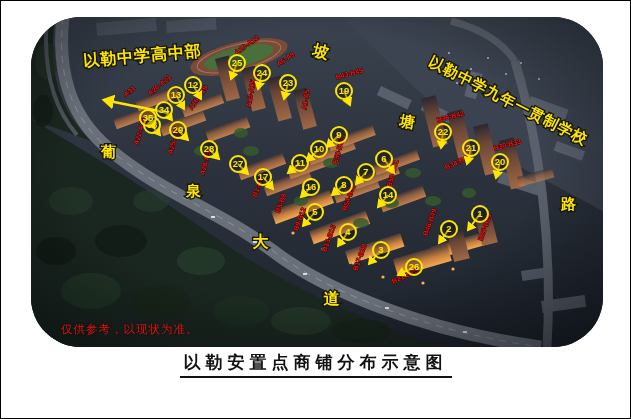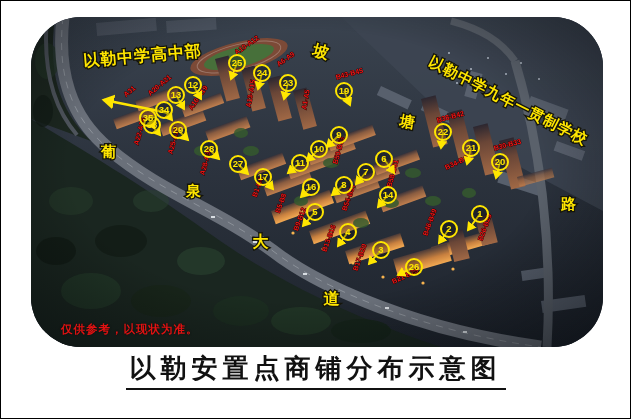--- a/index.html
+++ b/index.html
@@ -8,30 +8,30 @@
     background:#ffffff;border:1px solid #000;overflow:hidden;
     font-family:"Liberation Sans",sans-serif;
   }
   .photo{
     position:absolute;left:30px;top:16px;width:572px;height:330px;
     border-radius:50px;overflow:hidden;background:#252b34;
   }
   .photo svg{display:block;width:572px;height:330px;}
   .disclaimer{
     position:absolute;left:30px;top:305px;
-    color:#e01212;font-size:11.5px;font-weight:bold;letter-spacing:1px;
+    color:#e01212;font-size:11.5px;font-weight:normal;letter-spacing:1px;
     text-shadow:0 0 2px rgba(0,0,0,.6);white-space:nowrap;
   }
   .caption-wrap{
     position:absolute;left:0;right:0;top:350px;text-align:center;
   }
   .caption{
     display:inline-block;
     font-family:"DejaVu Serif",serif;font-weight:bold;
-    font-size:26px;letter-spacing:5px;color:#111;
+    font-size:17px;letter-spacing:5px;color:#111;
     border-bottom:2px solid #111;padding:0 4px 2px 4px;
   }
   text{user-select:none;}
 </style>
 </head>
 <body>
 
 <div class="frame">
 
   <div class="photo">

